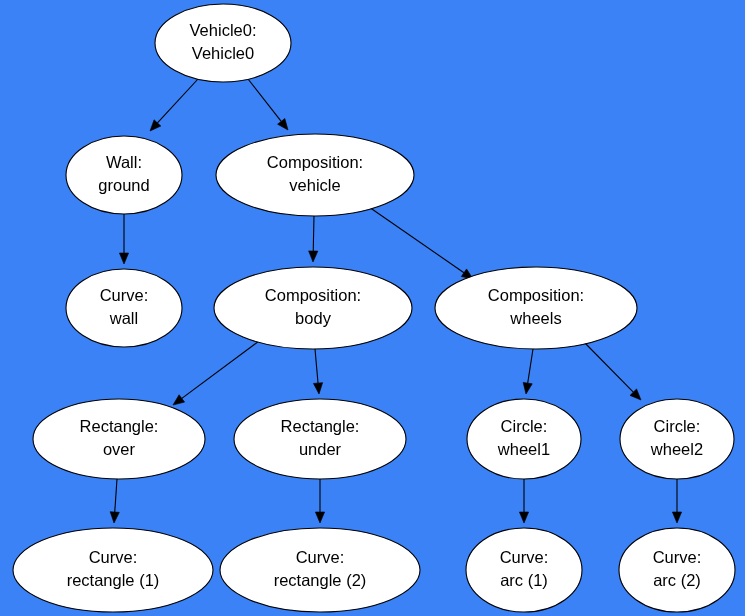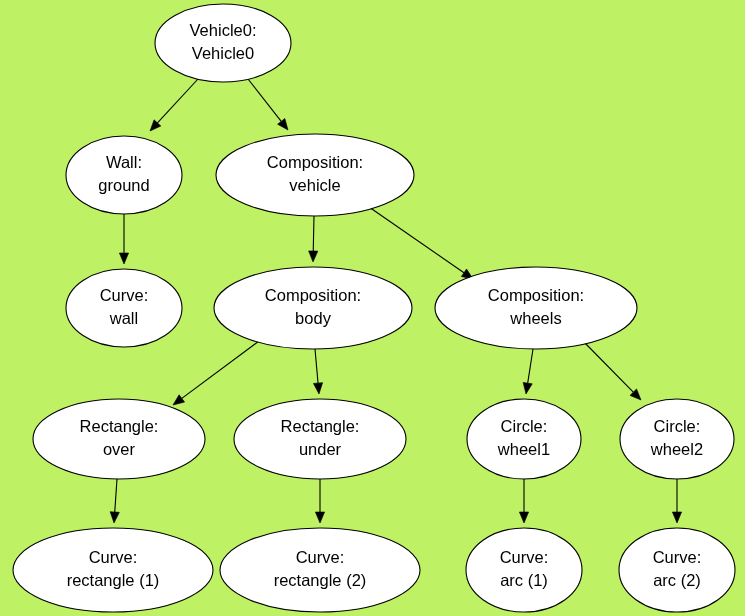--- a/index.html
+++ b/index.html
@@ -7,21 +7,21 @@
     padding: 0;
     background: #ffffff;
   }
   body {
     font-family: "Liberation Sans", sans-serif;
   }
   #graph-canvas {
     position: relative;
     width: 745px;
     height: 616px;
-    background: #bef264;
+    background: #3b82f6;
     overflow: hidden;
   }
   #graph-svg {
     position: absolute;
     left: 0;
     top: 0;
     width: 745px;
     height: 616px;
   }
   .node-ellipse {

